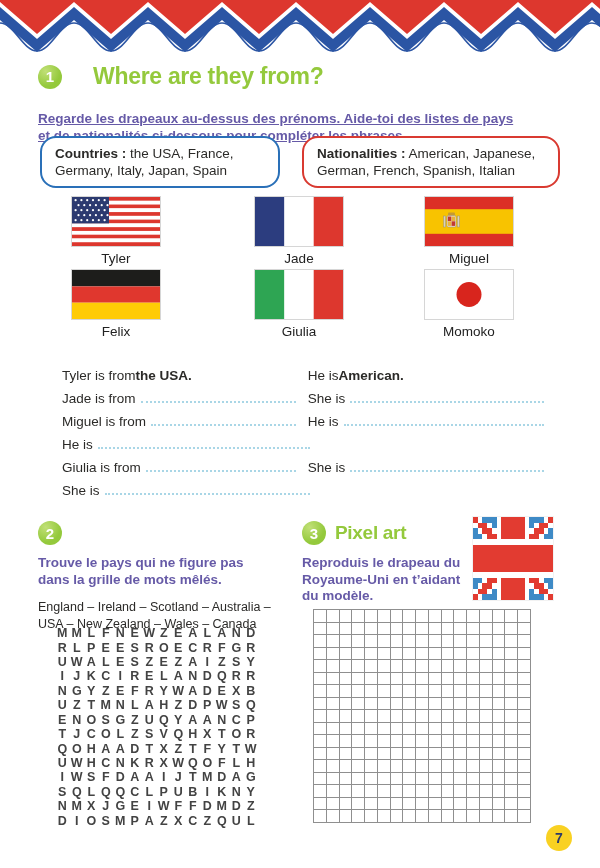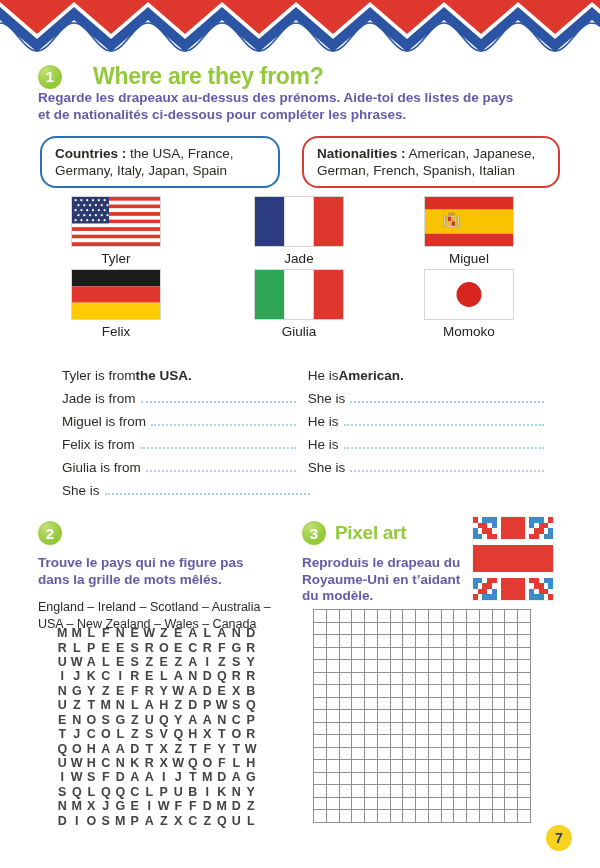--- a/index.html
+++ b/index.html
@@ -91,21 +91,21 @@
   <svg id="chevron-border" class="abs" style="left:0;top:0;" width="600" height="60">
       <path d="M-5,-5 H660 L629,34 L592,2 L555,34 L518,2 L481,34 L444,2 L407,34 L370,2 L333,34 L296,2 L259,34 L222,2 L185,34 L148,2 L111,34 L74,2 L37,34 L0,2 L-5,2 Z" fill="#dd372e"></path>
       <path d="M0,7 L37,39 L74,7 L111,39 L148,7 L185,39 L222,7 L259,39 L296,7 L333,39 L370,7 L407,39 L444,7 L481,39 L518,7 L555,39 L592,7 L629,39 L629,52 L592,20 L555,52 L518,20 L481,52 L444,20 L407,52 L370,20 L333,52 L296,20 L259,52 L222,20 L185,52 L148,20 L111,52 L74,20 L37,52 L0,20 Z" fill="#2b55a4"></path>
       <path d="M0,23 C14,23 23,51 37,51 C51,51 60,23 74,23 C88,23 97,51 111,51 C125,51 134,23 148,23 C162,23 171,51 185,51 C199,51 208,23 222,23 C236,23 245,51 259,51 C273,51 282,23 296,23 C310,23 319,51 333,51 C347,51 356,23 370,23 C384,23 393,51 407,51 C421,51 430,23 444,23 C458,23 467,51 481,51 C495,51 504,23 518,23 C532,23 541,51 555,51 C569,51 578,23 592,23 C606,23 615,51 629,51 C643,51 652,23 666,23 " fill="none" stroke="#2b55a4" stroke-width="1.6"></path>
     </svg>
 
   <div class="abs sec-header" style="left:38px;top:63px;">
     <div class="badge">1</div>
     <div class="sec-title title-lg">Where are they from?</div>
   </div>
-  <div class="abs purple" style="left:38px;top:90px;width:520px;">
+  <div class="abs purple" style="left:38px;top:111px;width:520px;text-decoration:underline;">
     <div>Regarde les drapeaux au-dessus des prénoms. Aide-toi des listes de pays</div>
     <div>et de nationalités ci-dessous pour compléter les phrases.</div>
   </div>
 
   <div class="abs listbox box-blue" style="left:40px;top:136px;width:240px;">
     <b>Countries :</b><span> the USA, France, Germany, Italy, Japan, Spain</span>
   </div>
   <div class="abs listbox box-red" style="left:302px;top:136px;width:258px;">
     <b>Nationalities :</b><span> American, Japanese, German, French, Spanish, Italian</span>
   </div>
@@ -234,24 +234,20 @@
         <div class="sent-left">
           <span>Miguel is from</span>
           <span class="blank"></span>
         </div>
         <div class="sent-right">
           <span>He is</span>
           <span class="blank"></span>
         </div>
       </div>
       <div class="sent-row">
-        <div class="sent-left">
-          <span>Felix is from</span>
-          <span class="blank"></span>
-        </div>
         <div class="sent-right">
           <span>He is</span>
           <span class="blank"></span>
         </div>
       </div>
       <div class="sent-row">
         <div class="sent-left">
           <span>Giulia is from</span>
           <span class="blank"></span>
         </div>

